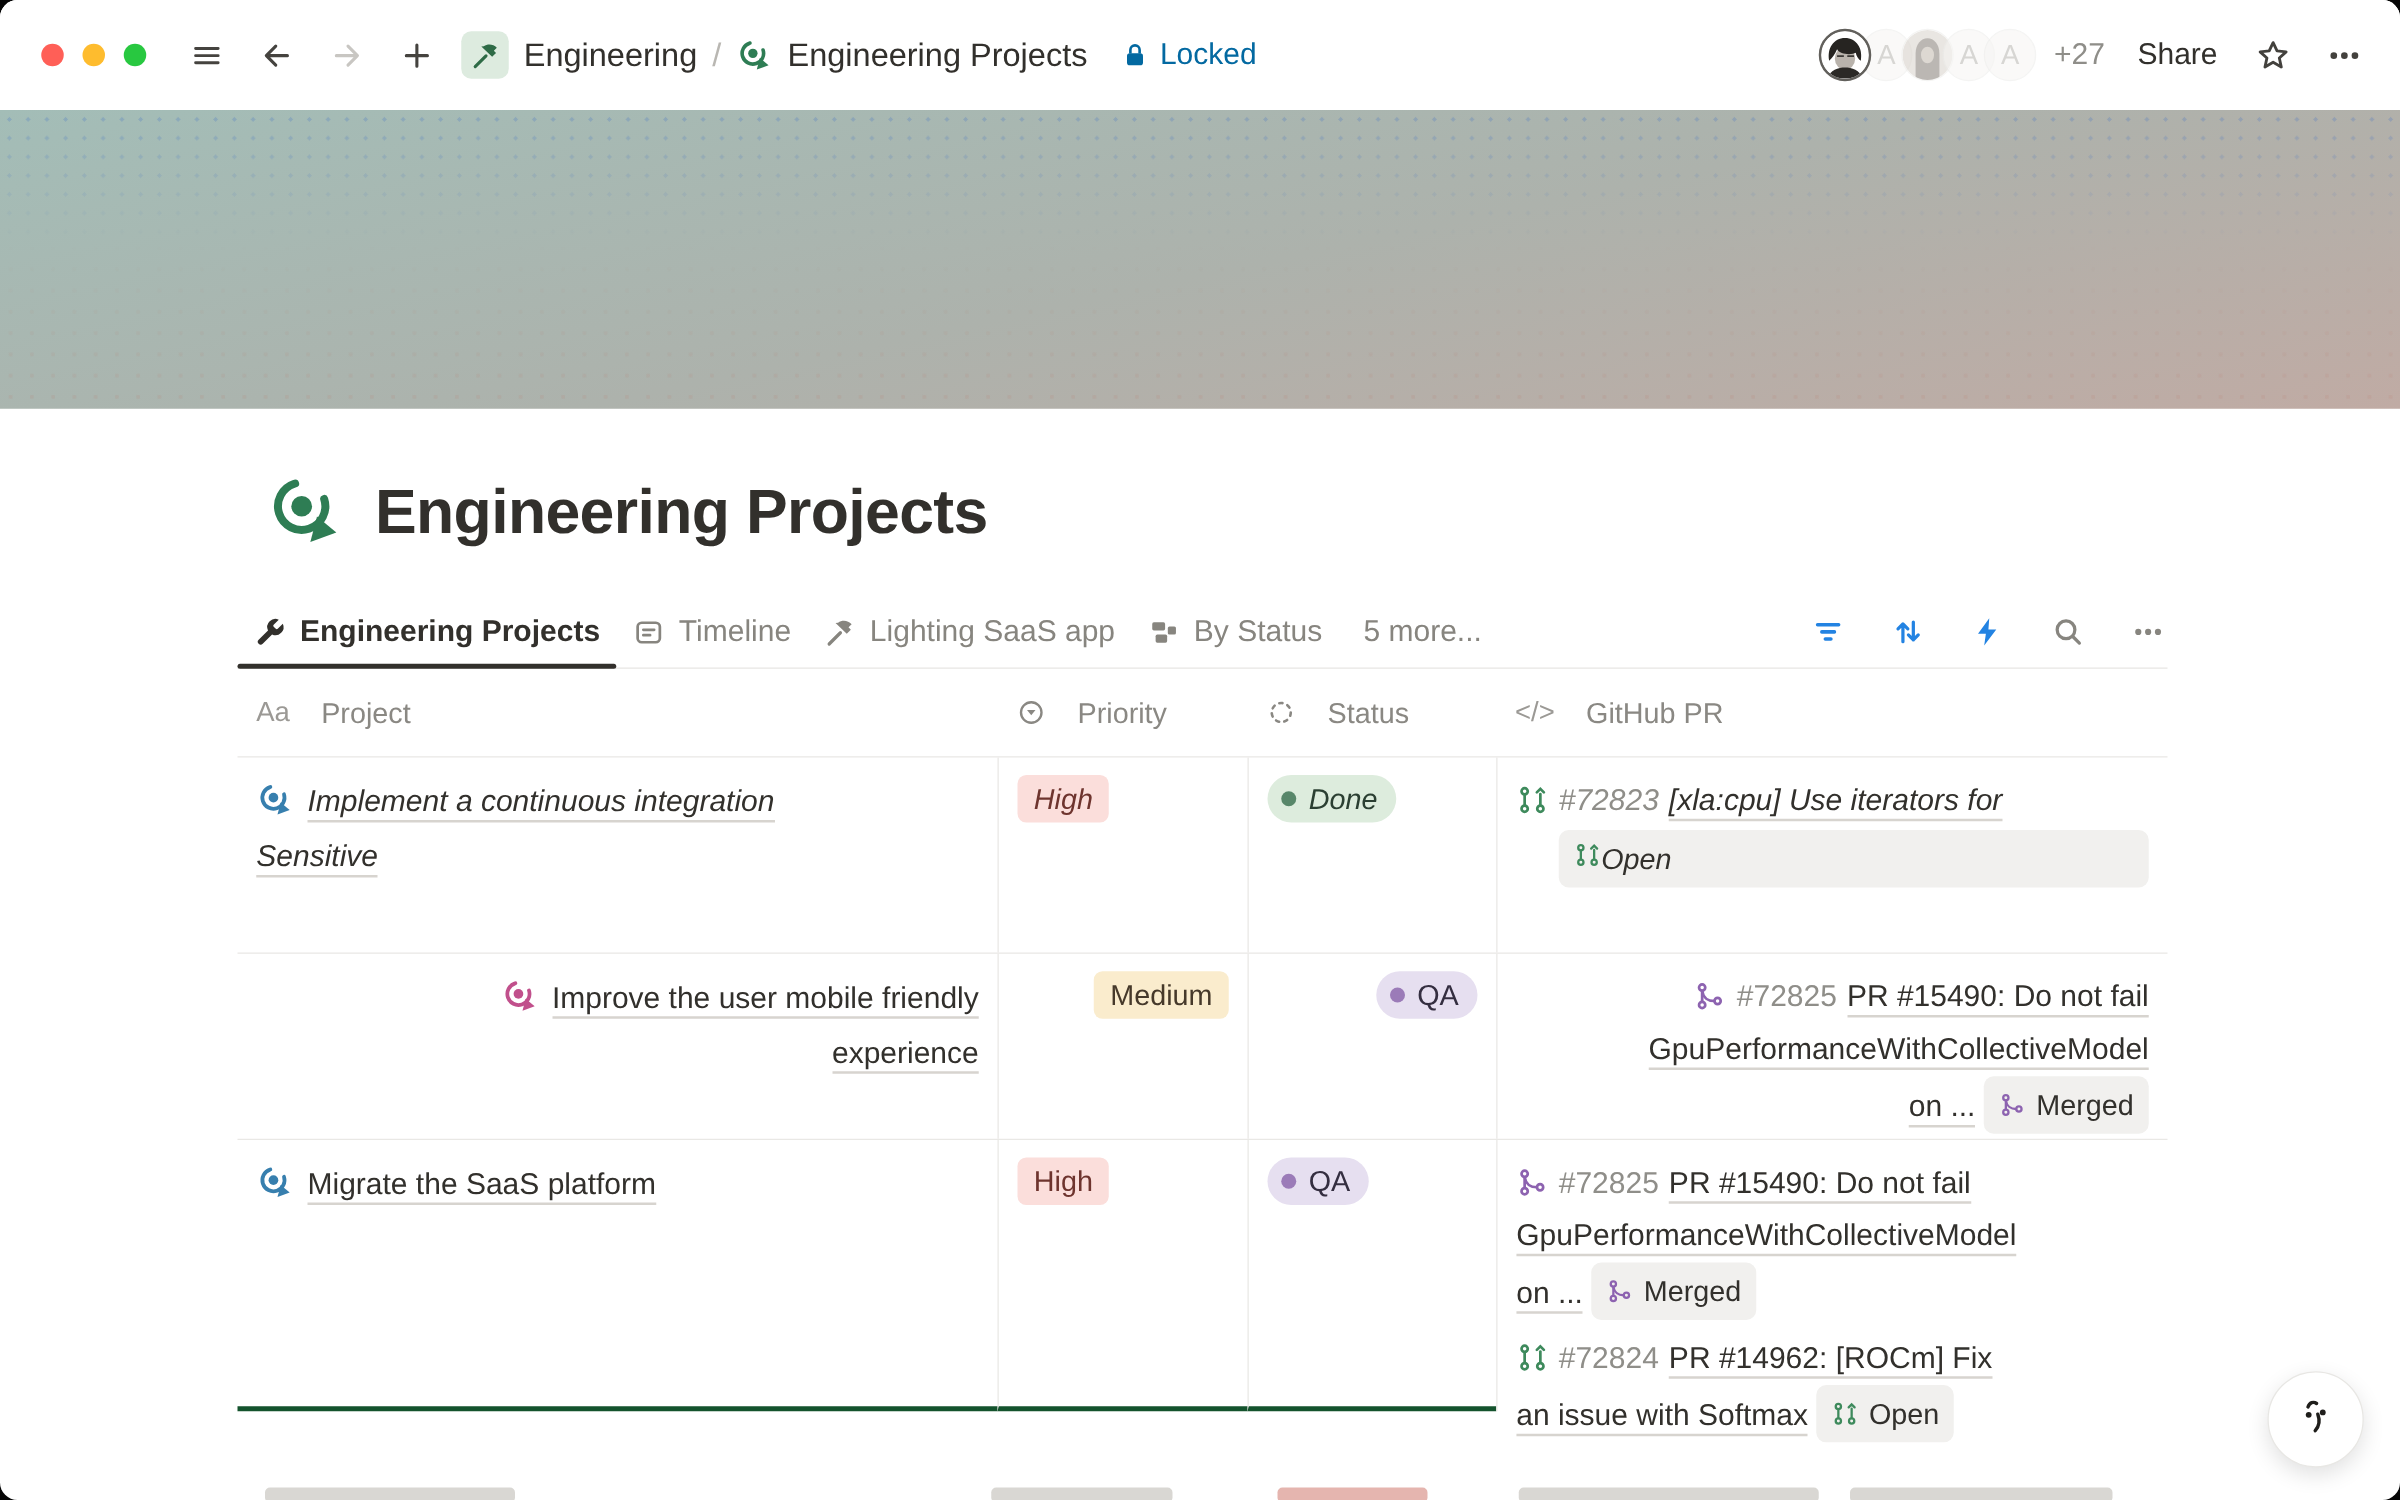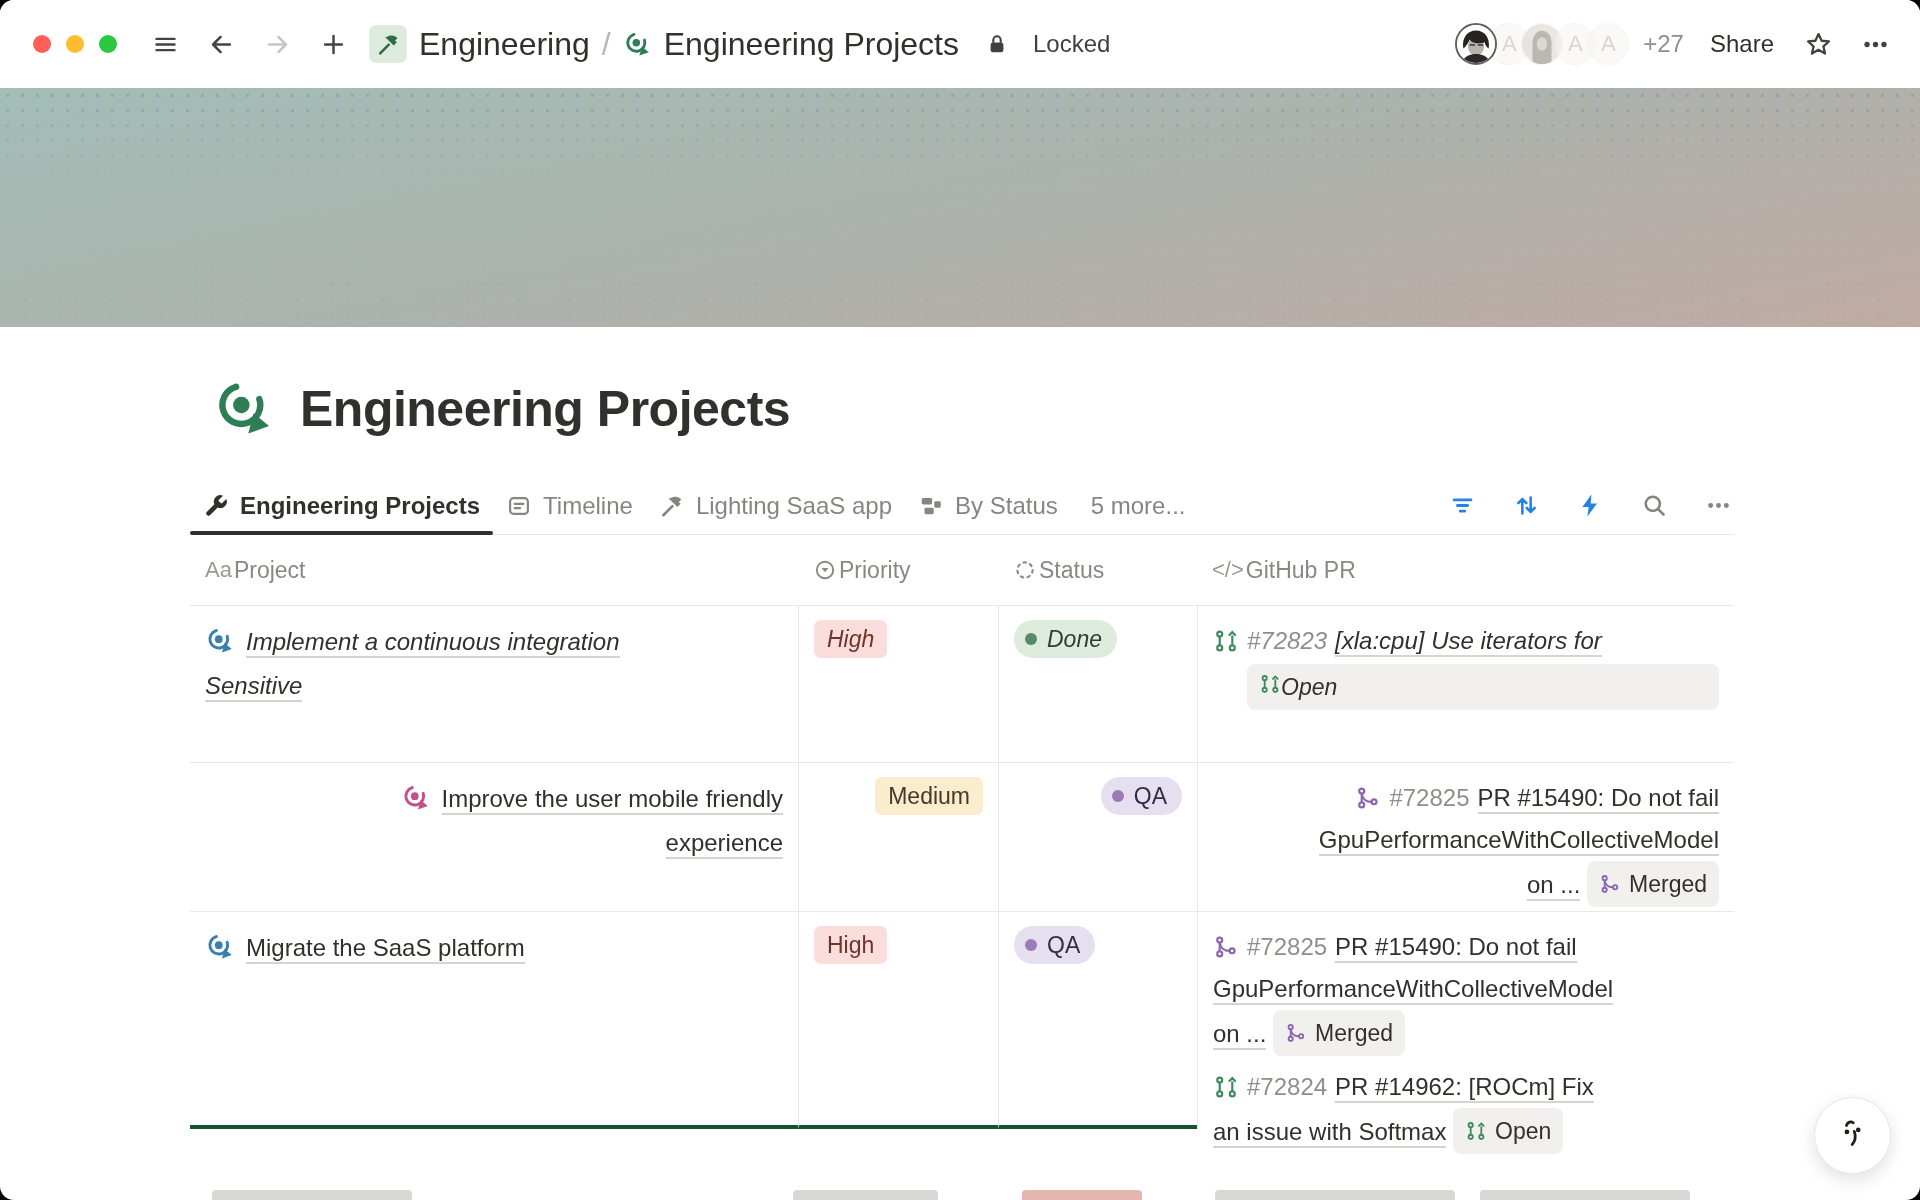--- a/index.html
+++ b/index.html
@@ -8,26 +8,26 @@
 
   
   .topbar { display:flex; align-items:center; height:88px; padding:0 30px 0 33px; background:#ffffff; }
   .traffic { display:flex; gap:15px; margin-right:28px; }
   .dot { width:18px; height:18px; border-radius:50%; }
   .dot.red{ background:#ff5f57; } .dot.yellow{ background:#febc2e; } .dot.green{ background:#28c840; }
   .tb-ic { display:inline-flex; align-items:center; justify-content:center; width:40px; height:40px; border-radius:6px; color:#45433f; }
   .tb-ic svg { width:27px; height:27px; }
   .tb-ic.disabled { color:#c8c6c2; }
   .tb-group { display:flex; align-items:center; gap:16px; margin-right:16px; }
-  .crumb { display:flex; align-items:center; gap:12px; font-size:32px; color:#32302c; }
+  .crumb { display:flex; align-items:center; gap:12px; font-size:26px; color:#32302c; }
   .crumb-chip { display:inline-flex; align-items:center; justify-content:center; width:38px; height:38px; border-radius:8px; background:#ddebdf; color:#2e6b46; }
   .crumb-chip svg { width:25px; height:25px; }
   .crumb-sep { color:#b9b7b2; }
   .crumb-icon { display:inline-flex; color:#2e7d54; } .crumb-icon svg{ width:29px; height:29px; }
-  .locked { display:flex; align-items:center; gap:24px; margin-left:26px; color:#404040; font-size:24px; }
+  .locked { display:flex; align-items:center; gap:8px; margin-left:26px; color:#0369a1; font-size:24px; }
   .locked svg { width:24px; height:24px; }
   .tb-spacer { flex:1; }
   .avatars { display:flex; align-items:center; margin-right:14px; }
   .av { width:42px; height:42px; border-radius:50%; background:#f6f5f3; display:flex; align-items:center; justify-content:center; font-size:22px; color:#b7b5b0; margin-left:-9px; border:1px solid #ececea; }
   .av svg { width:100%; height:100%; border-radius:50%; }
   .av.first { margin-left:0; border:2px solid #62605c; z-index:5; background:#fff; }
   .av.faded { opacity:.55; }
   .overflow-count { color:#8f8e89; font-size:24px; margin-right:26px; }
   .share { font-size:24px; color:#32302c; margin-right:30px; }
   .tb-right-ic { display:inline-flex; color:#43413d; margin-right:28px; }
@@ -63,21 +63,21 @@
   .tab-more { font-size:24px; color:#87857f; margin-left:20px; }
   .tabs-spacer { flex:1; }
   .view-controls { display:flex; align-items:center; gap:37px; padding-right:2px; }
   .vc { display:inline-flex; }
   .vc svg { width:27px; height:27px; }
   .vc.blue { color:#2383e2; } .vc.gray { color:#87857f; }
 
   
   .tbl { width:1544px; }
   .thead { display:flex; height:71px; border-bottom:1px solid #e9e8e5; }
-  .th { display:flex; align-items:center; gap:2px; padding:0 15px; color:#8a8883; font-size:23px; }
+  .th { display:flex; align-items:center; gap:25px; padding:0 15px; color:#8a8883; font-size:23px; }
   .th svg { width:24px; height:24px; }
   .th .txt-ic { font-size:22px; color:#9b9995; }
   .trow { display:flex; }
   .trow.bordered { border-bottom:1px solid #e9e8e5; }
   .cell { padding:14px 15px 0 15px; font-size:24px; overflow:hidden; }
   .cell + .cell { border-left:1px solid #e9e8e5; }
   .c-project { width:608px; } .c-priority { width:200px; } .c-status { width:199px; } .c-pr { width:537px; }
   .r1 { height:157px;font-style:italic; } .r2 { height:149px;text-align:right; } .r3 { height:217px; }
   .r3 .c-pr { overflow:visible; }
   .r3 .c-pr .pr-clip { max-height:232px; overflow:hidden; }

